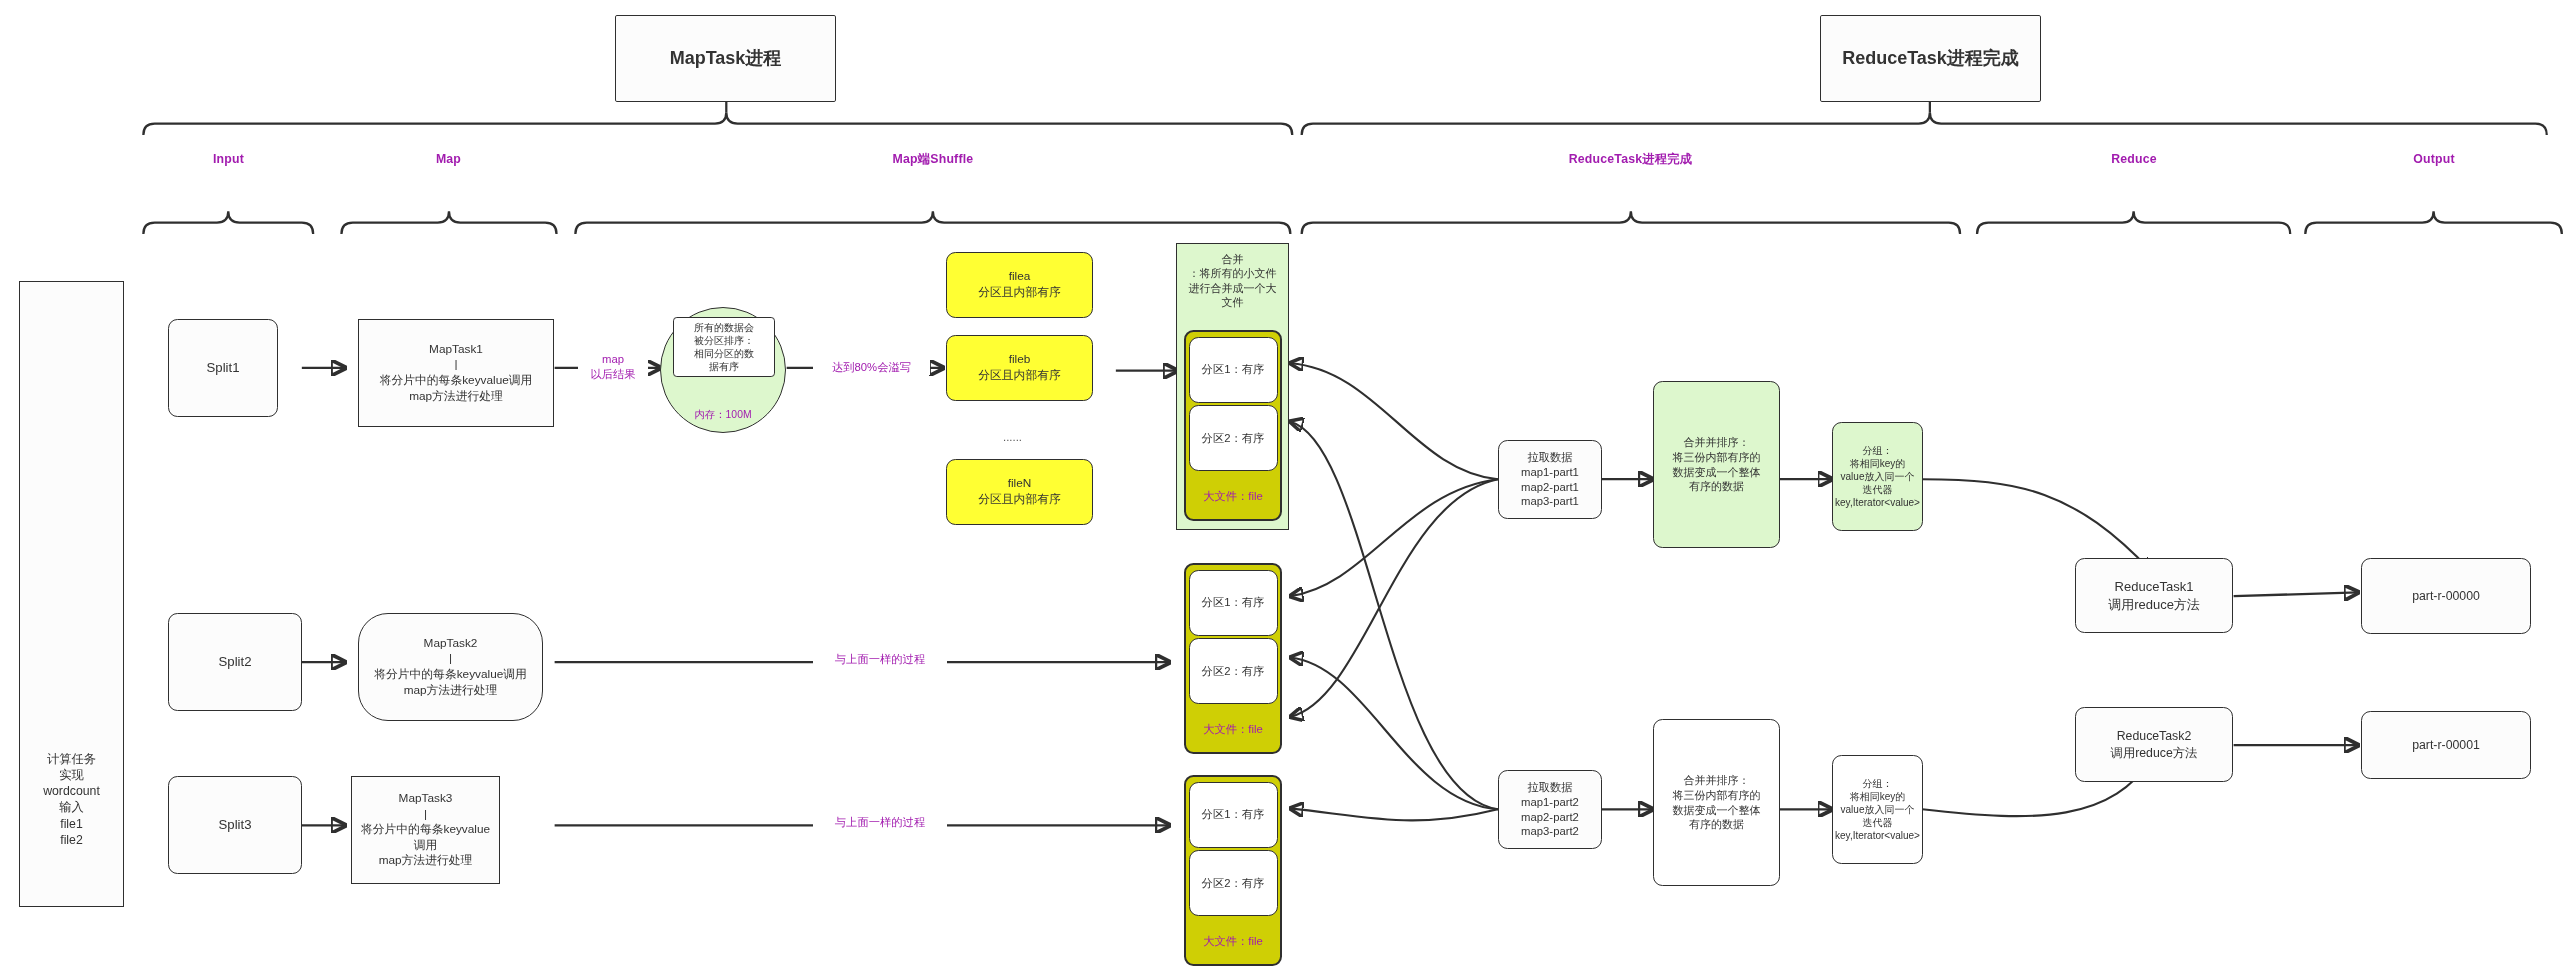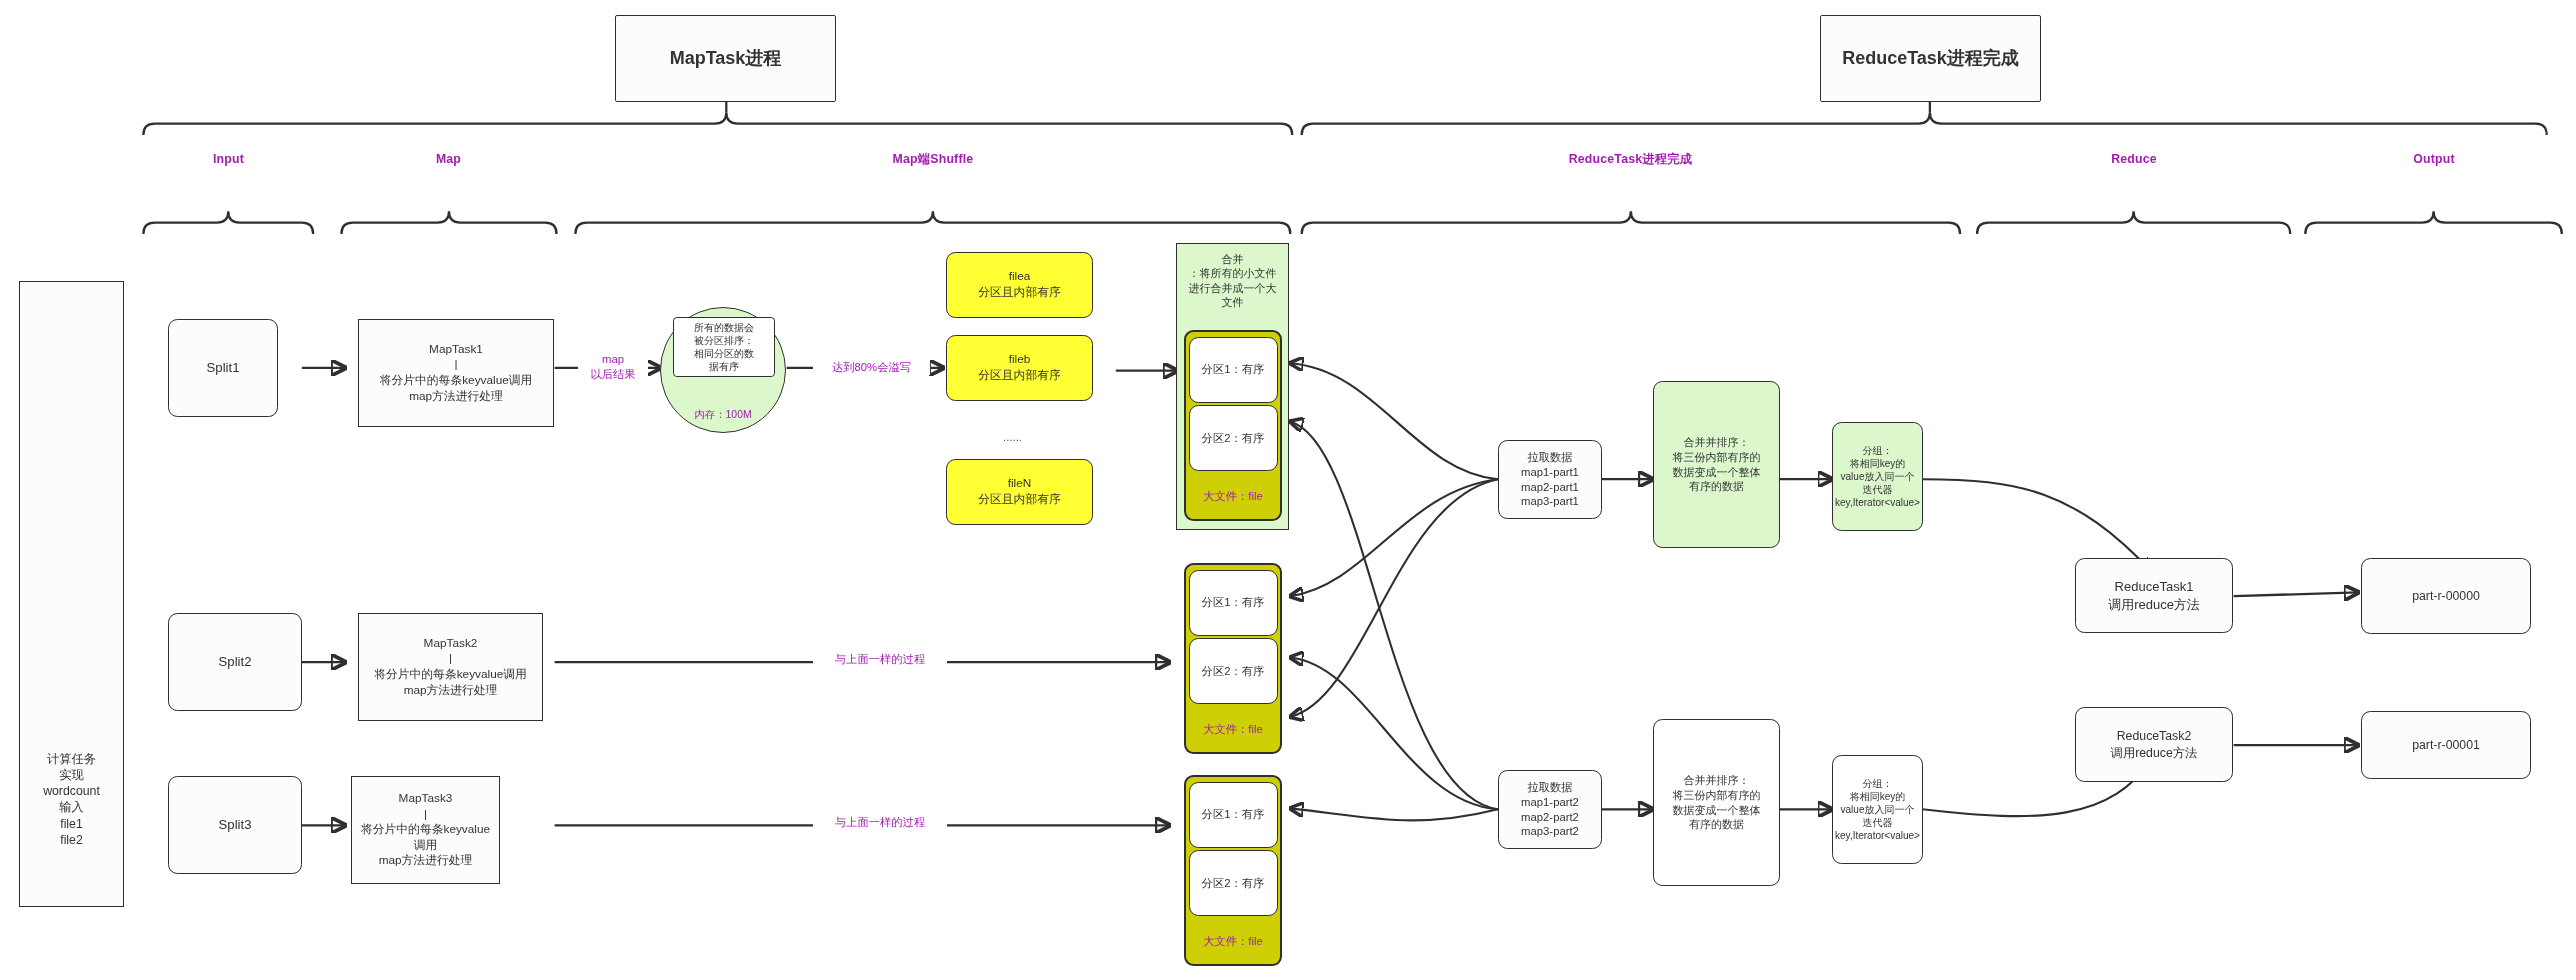--- a/index.html
+++ b/index.html
@@ -170,21 +170,21 @@
   <div class="node rounded" style="left:168px;top:776px;width:134px;height:98px;font-size:13.2px;">
     <span>Split3</span>
   </div>
 
   <div class="node sq" style="left:358px;top:319px;width:196px;height:108px;font-size:11.8px;">
     <span>MapTask1
 |
 将分片中的每条keyvalue调用
 map方法进行处理</span>
   </div>
-  <div class="node sq" style="left:358px;top:613px;width:185px;height:108px;font-size:11.8px;">
+  <div class="node sq" style="left:358px;top:613px;width:185px;height:108px;font-size:11.8px;border-radius:30px;">
     <span>MapTask2
 |
 将分片中的每条keyvalue调用
 map方法进行处理</span>
   </div>
   <div class="node sq" style="left:351px;top:776px;width:149px;height:108px;font-size:11.8px;">
     <span>MapTask3
 |
 将分片中的每条keyvalue调用
 map方法进行处理</span>

